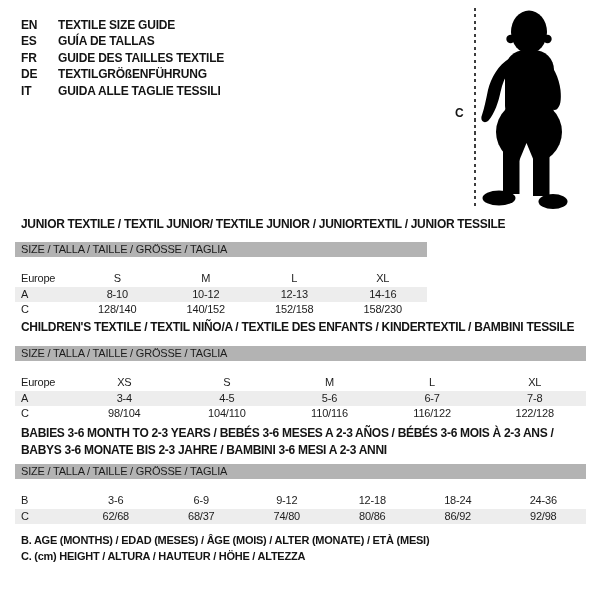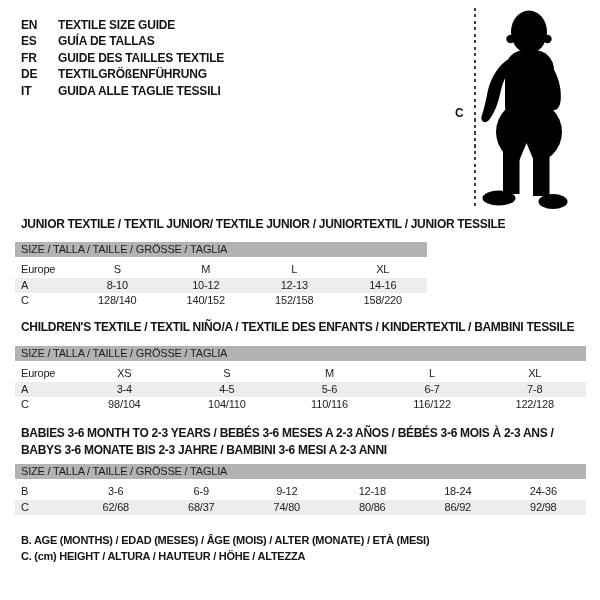--- a/index.html
+++ b/index.html
@@ -17,21 +17,21 @@
     background-image:repeating-linear-gradient(to bottom,#3d3d3d 0 3px,transparent 3px 6.5px);}
   .c-label{position:absolute;left:455px;top:106px;font-size:12px;font-weight:700;}
   .baby-svg{position:absolute;left:481px;top:8px;}
   
   .t-title{position:absolute;left:21px;font-size:12px;font-weight:700;
     letter-spacing:-0.3px;line-height:17px;}
   .t-title-line{white-space:nowrap;}
   
   .tbl{position:absolute;left:15px;font-size:11px;letter-spacing:-0.2px;color:#1c1c1c;}
   .thead{height:15px;line-height:15px;background:var(--header-bar,#b3b3b3);
-    padding-left:6px;margin-bottom:5px;white-space:nowrap;}
+    padding-left:6px;margin-bottom:14px;white-space:nowrap;}
   .trow{display:flex;height:15.5px;line-height:15.5px;}
   .trow.alt{background:var(--row-alt,#ededed);}
   .lbl{width:58px;flex:0 0 58px;box-sizing:border-box;padding-left:6px;}
   .cell{flex:1;text-align:center;}
   
   .notes{position:absolute;left:21px;top:533px;font-size:11px;font-weight:700;
     letter-spacing:-0.25px;line-height:15.6px;}
   .note-line{white-space:nowrap;}
 </style>
 </head>
@@ -102,21 +102,21 @@
           <span class="cell">8-10</span>
           <span class="cell">10-12</span>
           <span class="cell">12-13</span>
           <span class="cell">14-16</span>
         </div>
         <div class="trow">
           <span class="lbl">C</span>
           <span class="cell">128/140</span>
           <span class="cell">140/152</span>
           <span class="cell">152/158</span>
-          <span class="cell">158/220</span>
+          <span class="cell">158/230</span>
         </div>
       </div>
       <div class="t-title" style="top: 319px;">
         <div class="t-title-line">CHILDREN'S TEXTILE / TEXTIL NIÑO/A / TEXTILE DES ENFANTS / KINDERTEXTIL / BAMBINI TESSILE</div>
       </div>
       <div class="tbl" style="top: 346px; width: 571px;">
         <div class="thead">SIZE / TALLA / TAILLE / GRÖSSE / TAGLIA</div>
         <div class="trow">
           <span class="lbl">Europe</span>
           <span class="cell">XS</span>

